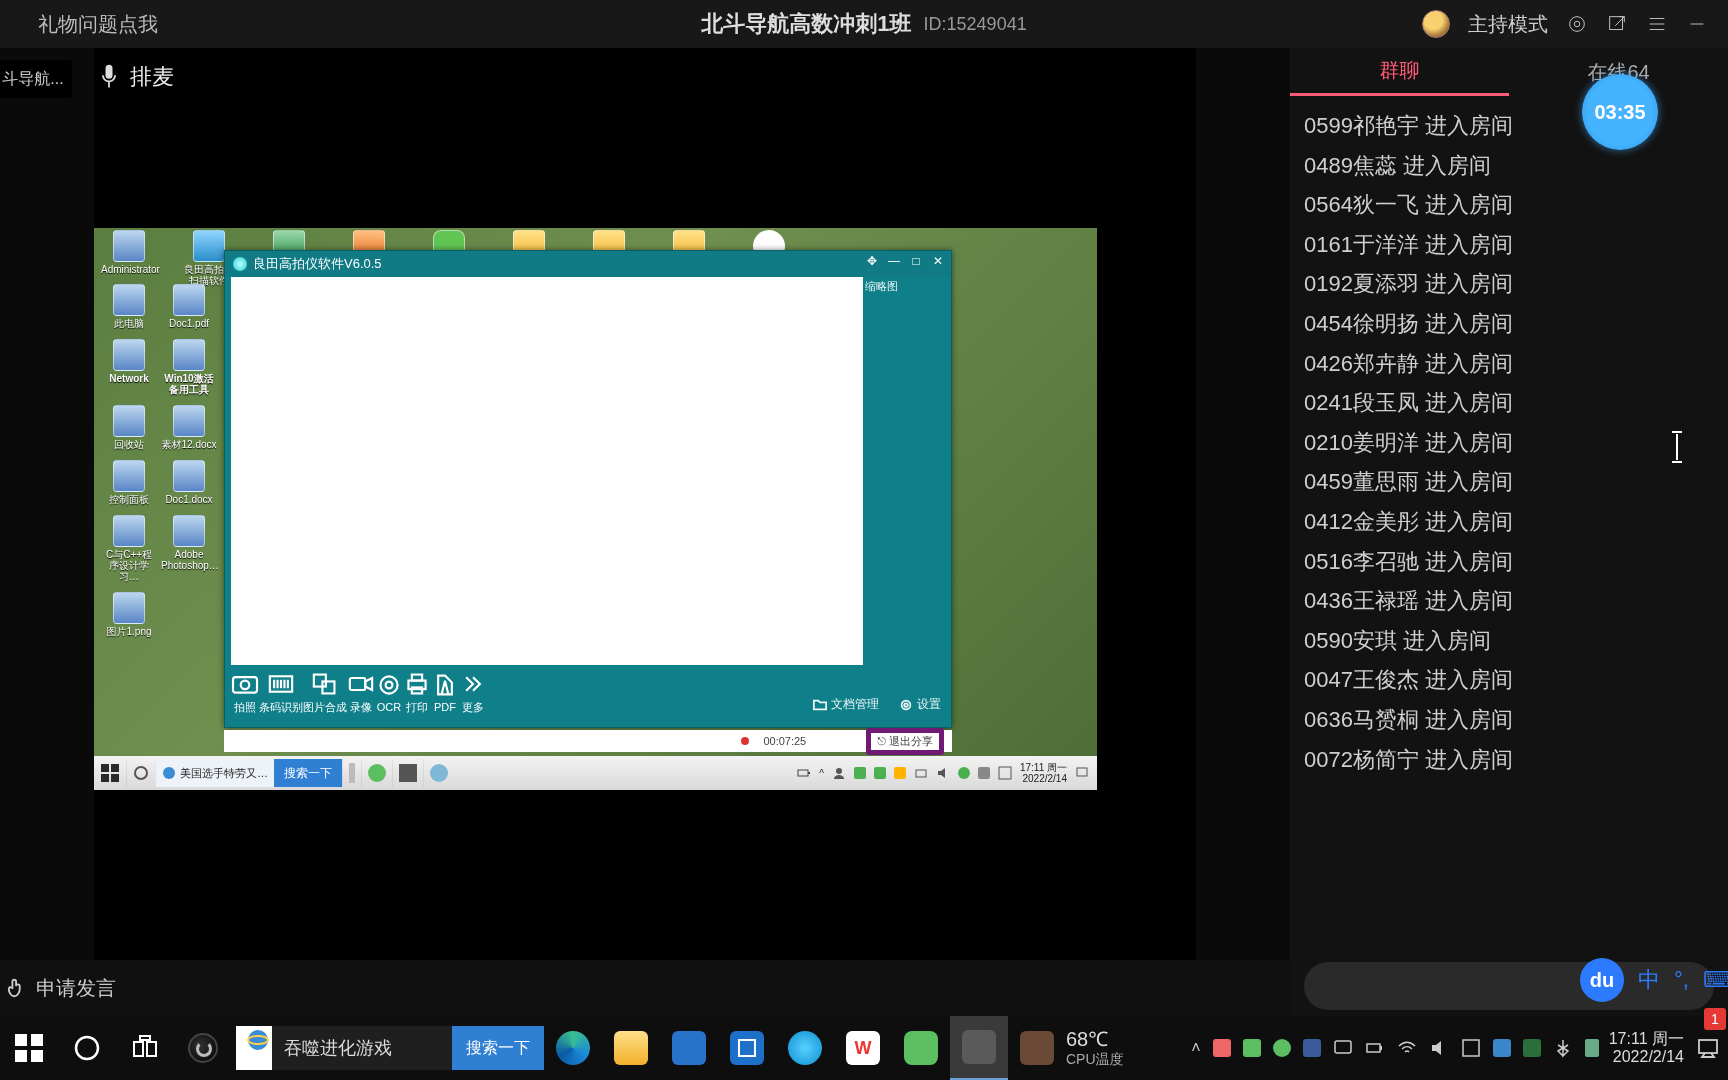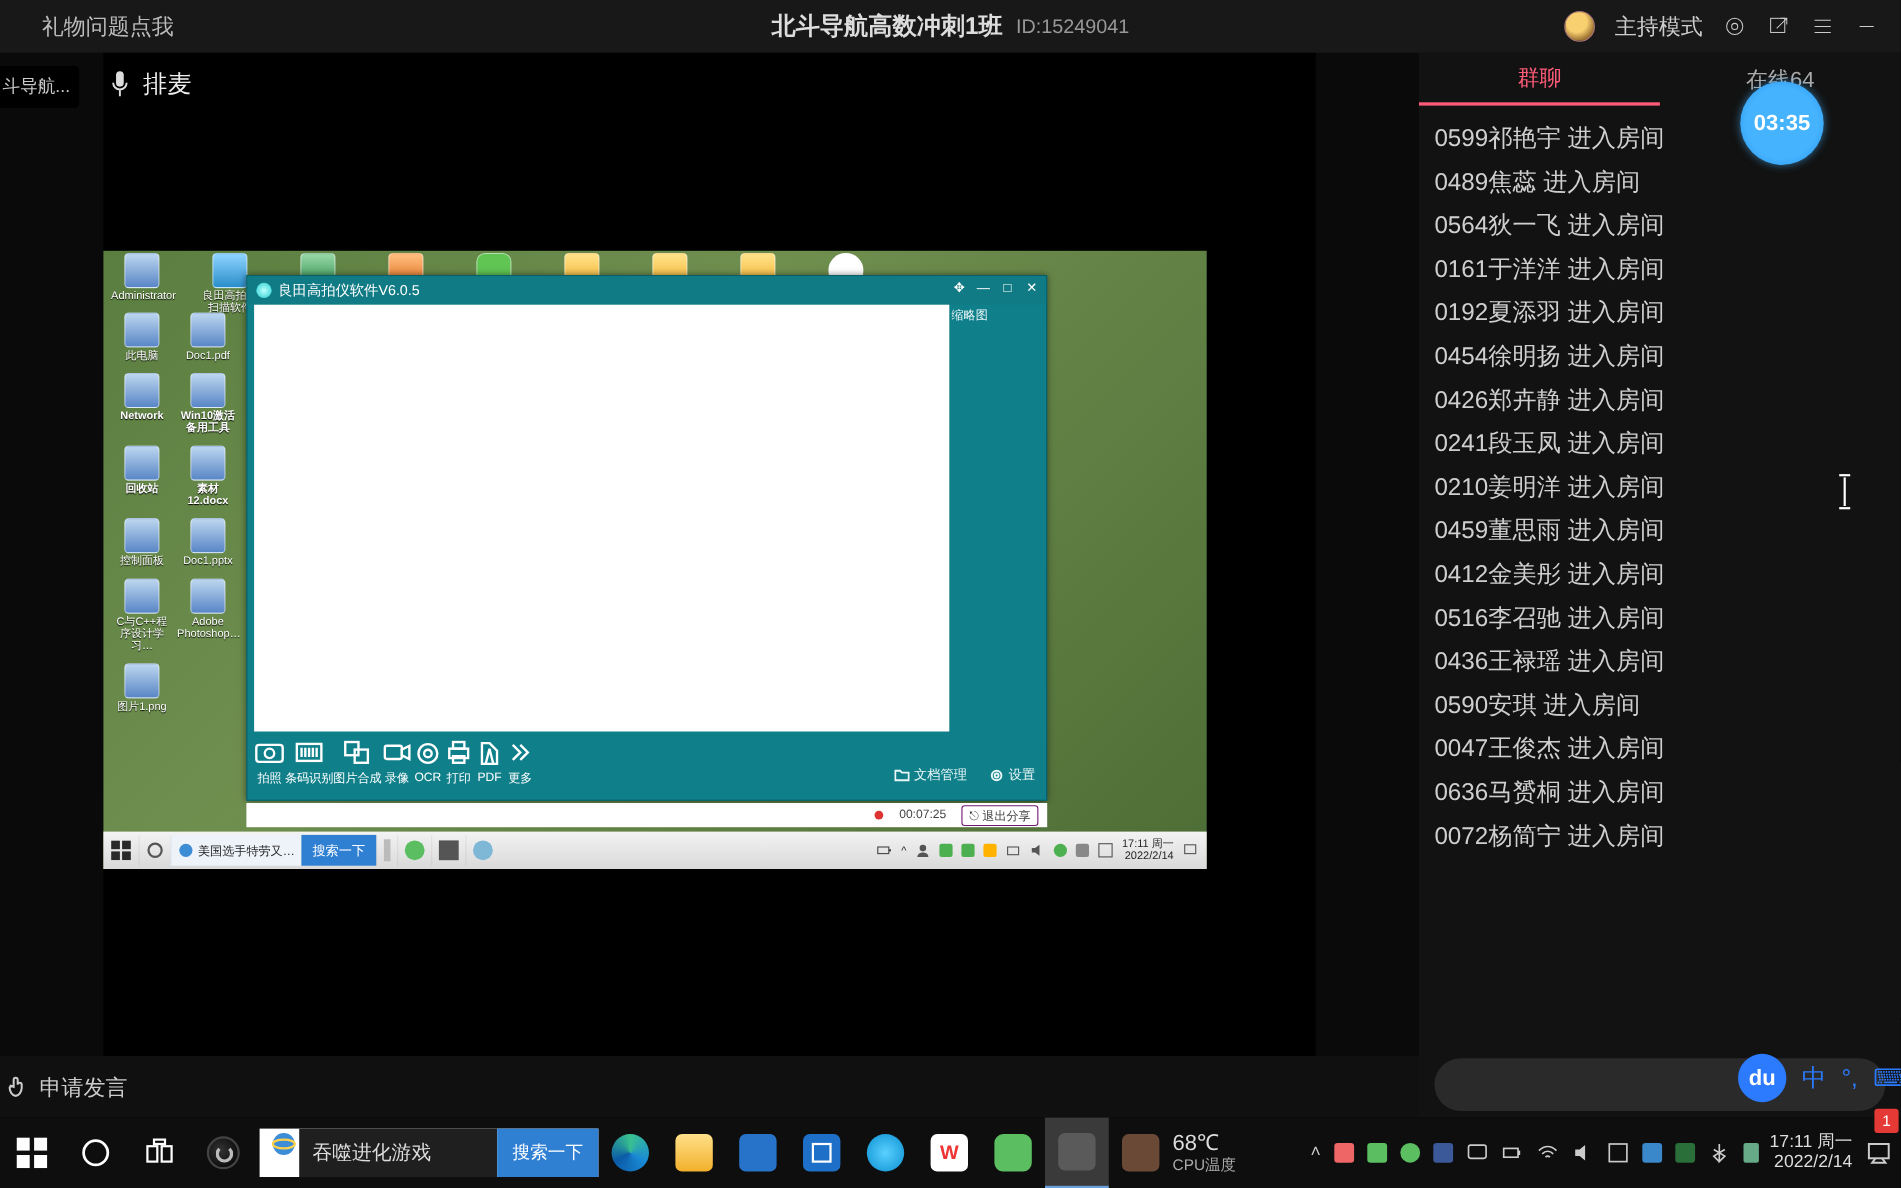--- a/index.html
+++ b/index.html
@@ -63,21 +63,21 @@
   .inner-thumb { position:absolute; left:640px; top:28px; width:82px; color:#eaf7f7; font-size:11px;}
   .inner-toolbar { position:absolute; left:6px; bottom:6px; height:56px; display:flex; align-items:center; }
   .tool-item{display:flex;flex-direction:column;align-items:center;color:#fff;font-size:11px;gap:4px;}
   .tool-item svg{width:28px;height:24px;stroke:#fff;fill:none;stroke-width:2.5;}
   .inner-right-ctl{position:absolute; right:10px; bottom:14px; display:flex; gap:20px; color:#eaf7f7; font-size:12px; align-items:center;}
   .inner-right-ctl svg{width:14px;height:14px;stroke:#eaf7f7;fill:none;stroke-width:2;}
 
   
   .rec-bar{position:absolute; left:130px; top:502px; width:728px; height:22px; background:#fff; display:flex; align-items:center; justify-content:flex-end; gap:14px; font-size:11px; color:#444; padding-right:8px;}
   .rec-dot{width:8px;height:8px;border-radius:50%;background:#d33;}
-  .rec-exit{border:1px solid #701a75;border-radius:3px;padding:1px 6px;}
+  .rec-exit{border:5px solid #701a75;border-radius:3px;padding:1px 6px;margin-left:46px;}
 
   
   .win-taskbar{position:absolute; left:0; bottom:0; width:1003px; height:34px; background:linear-gradient(180deg,#f3f3f3,#d9d9d9); display:flex; align-items:center; font-size:11px; color:#222;}
   .win-start{width:32px;height:34px;display:flex;align-items:center;justify-content:center;}
   .win-taskbar .task-item{height:28px;display:flex;align-items:center;padding:0 6px;border-left:1px solid rgba(0,0,0,.06);}
   .win-taskbar .search-btn{background:#2f7fd3;color:#fff;border-radius:0;height:28px;display:flex;align-items:center;padding:0 10px;font-size:12px;}
   .win-taskbar .tray{margin-left:auto;display:flex;align-items:center;gap:8px;padding-right:8px;}
   .win-taskbar .tray .ico{width:14px;height:14px;}
   .win-taskbar .clock{font-size:10px;line-height:1.1;text-align:right;}
 
@@ -223,38 +223,38 @@
           <div style="display: flex; gap: 2px; font-weight: bold;">
             <div class="desk-cell">
               <div class="desk-ico"></div>
               <div class="desk-lbl">Network</div>
             </div>
             <div class="desk-cell">
               <div class="desk-ico"></div>
               <div class="desk-lbl">Win10激活备用工具</div>
             </div>
           </div>
-          <div style="display: flex; gap: 2px; font-weight: bold;">
+          <div style="display: flex; gap: 2px;">
             <div class="desk-cell">
               <div class="desk-ico"></div>
               <div class="desk-lbl">回收站</div>
             </div>
             <div class="desk-cell">
               <div class="desk-ico"></div>
               <div class="desk-lbl">素材12.docx</div>
             </div>
           </div>
           <div style="display: flex; gap: 2px;">
             <div class="desk-cell">
               <div class="desk-ico"></div>
               <div class="desk-lbl">控制面板</div>
             </div>
             <div class="desk-cell">
               <div class="desk-ico"></div>
-              <div class="desk-lbl">Doc1.pptx</div>
+              <div class="desk-lbl">Doc1.docx</div>
             </div>
           </div>
           <div style="display: flex; gap: 2px;">
             <div class="desk-cell">
               <div class="desk-ico"></div>
               <div class="desk-lbl">C与C++程序设计学习…</div>
             </div>
             <div class="desk-cell">
               <div class="desk-ico"></div>
               <div class="desk-lbl">Adobe Photoshop…</div>

